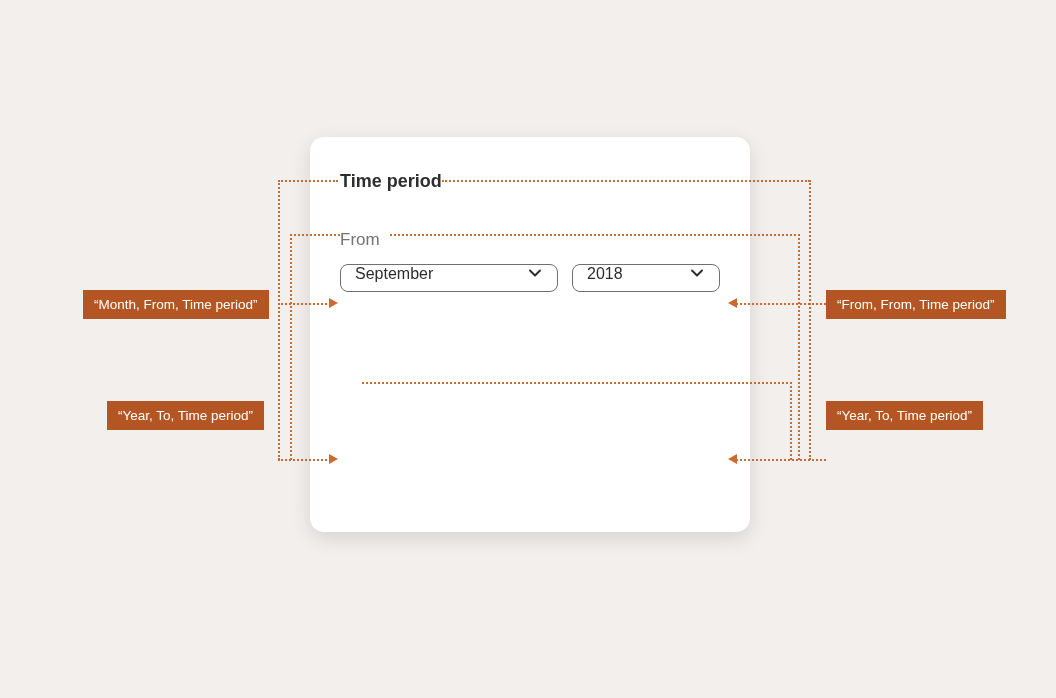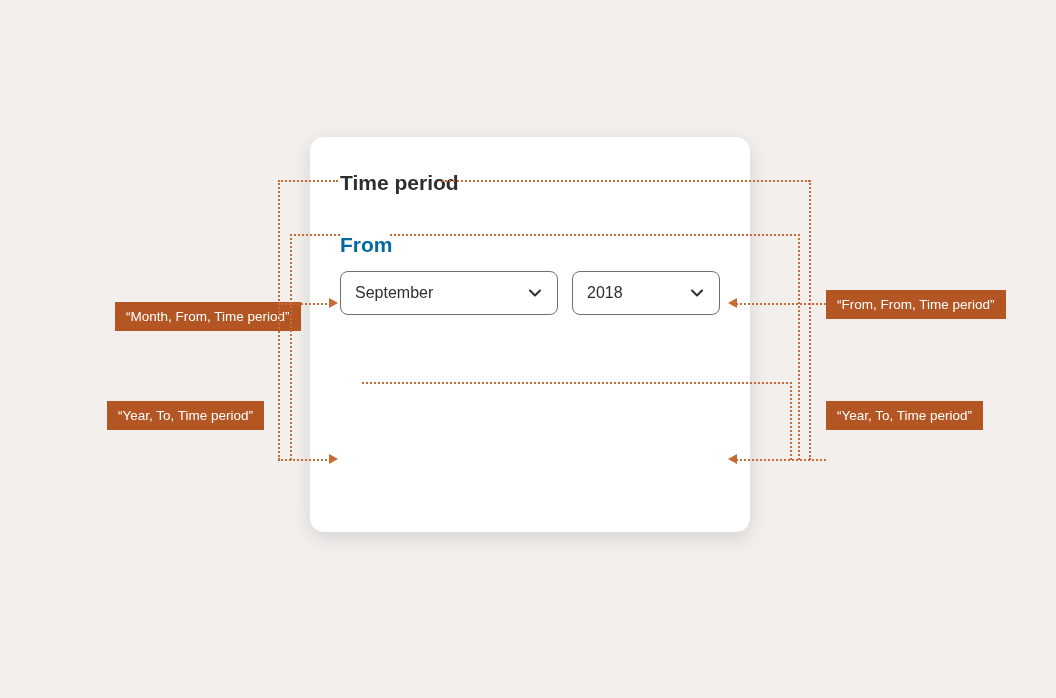--- a/index.html
+++ b/index.html
@@ -20,45 +20,44 @@
       left: 310px;
       top: 137px;
       width: 440px;
       height: 395px;
       background: #ffffff;
       border-radius: 14px;
       box-shadow: 0 6px 20px rgba(0,0,0,0.12);
       padding: 34px 30px;
     }
     .card-title {
-      font-size: 21px;
+      font-size: 18px;
       font-weight: 700;
       color: #2e2e2e;
       margin-bottom: 38px;
     }
     .group {
       margin-bottom: 44px;
     }
     .group-label {
-      font-size: 21px;
-      font-weight: 700;
-      color: #0369a1;
+      font-size: 17px;
+      font-weight: 400;
+      color: #737373;
       margin-bottom: 14px;
     }
     .selects-row {
       display: flex;
       gap: 14px;
     }
     .select {
       display: flex;
-      align-items: center;
       justify-content: space-between;
       border: 1px solid #6f6f6f;
       border-radius: 8px;
-      height: 44px;
+      height: 28px;
       padding: 0 14px;
       font-size: 16px;
       color: #2e2e2e;
       background: #ffffff;
       cursor: pointer;
     }
     .select-month {
       width: 218px;
     }
     .select-year {
@@ -71,21 +70,21 @@
     }
     .annotation-box {
       position: absolute;
       background: #b35624;
       color: #ffffff;
       font-size: 13.5px;
       padding: 7px 11px;
       white-space: nowrap;
       border-radius: 0;
     }
-    .annot-month-from { left: 83px; top: 302px; margin-left: 32px; }
+    .annot-month-from { left: 83px; top: 290px; }
     .annot-month-to { left: 107px; top: 401px; }
     .annot-year-from { left: 826px; top: 290px; }
     .annot-year-to { left: 826px; top: 401px; }
 
     .dashed-line {
       position: absolute;
       border: 0;
     }
     .dashed-h {
       border-top: 2px dotted #c96b32;

